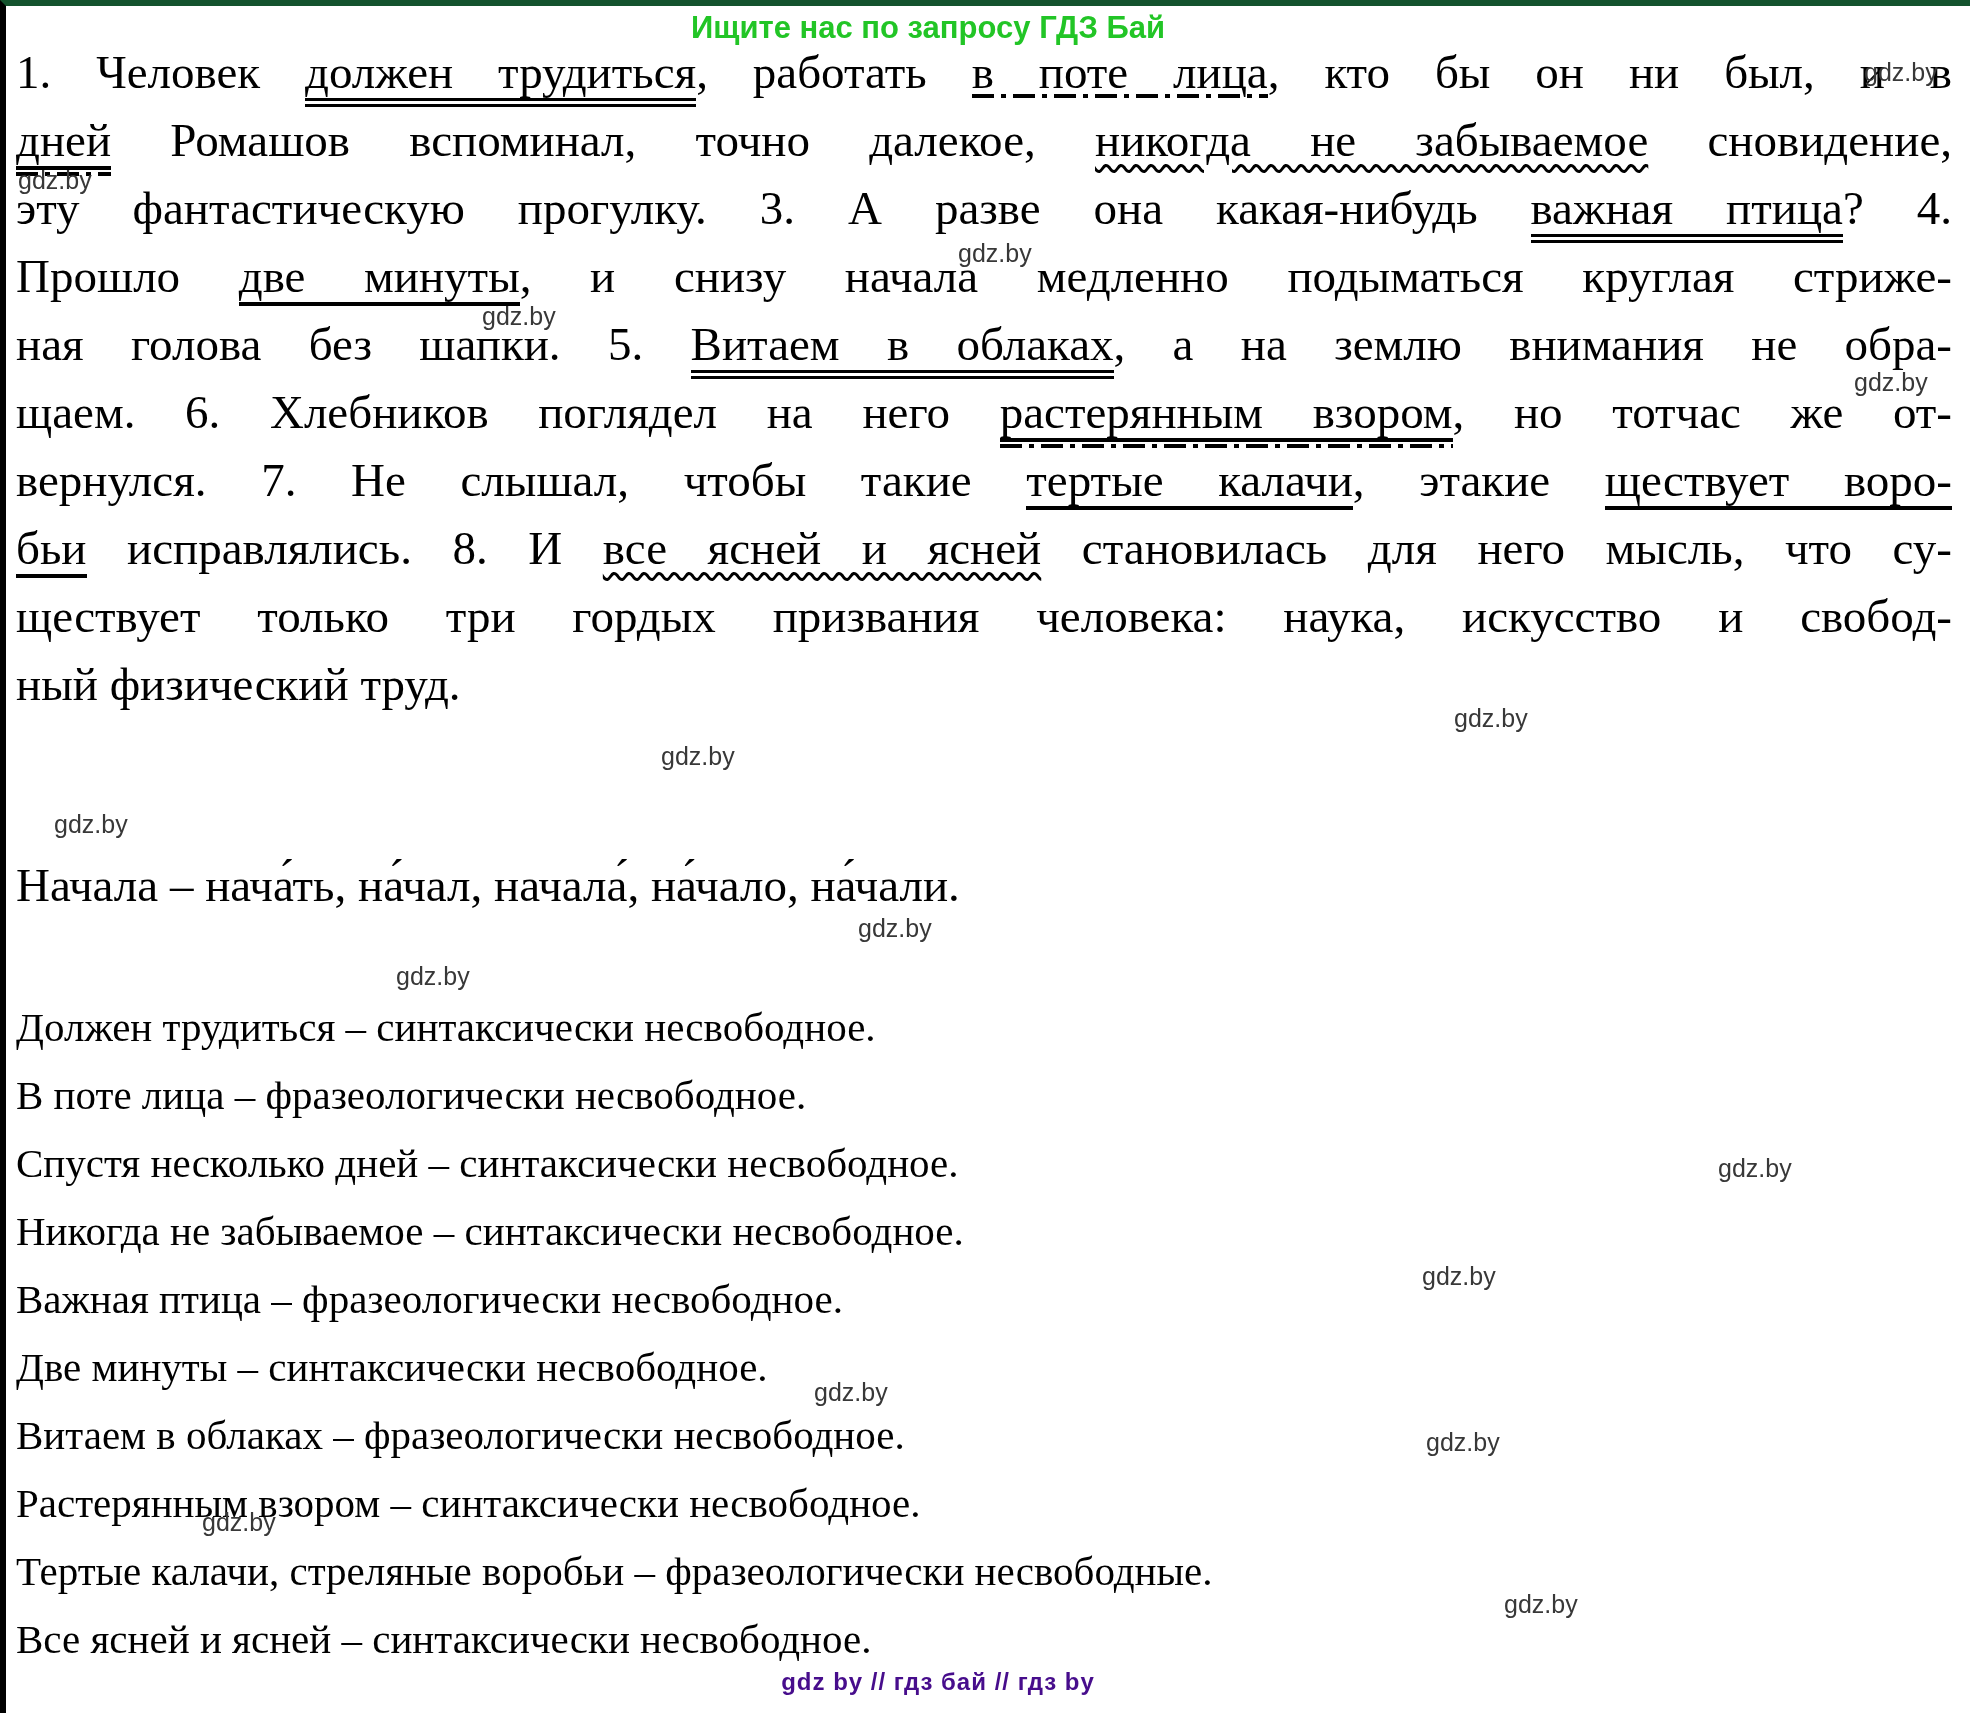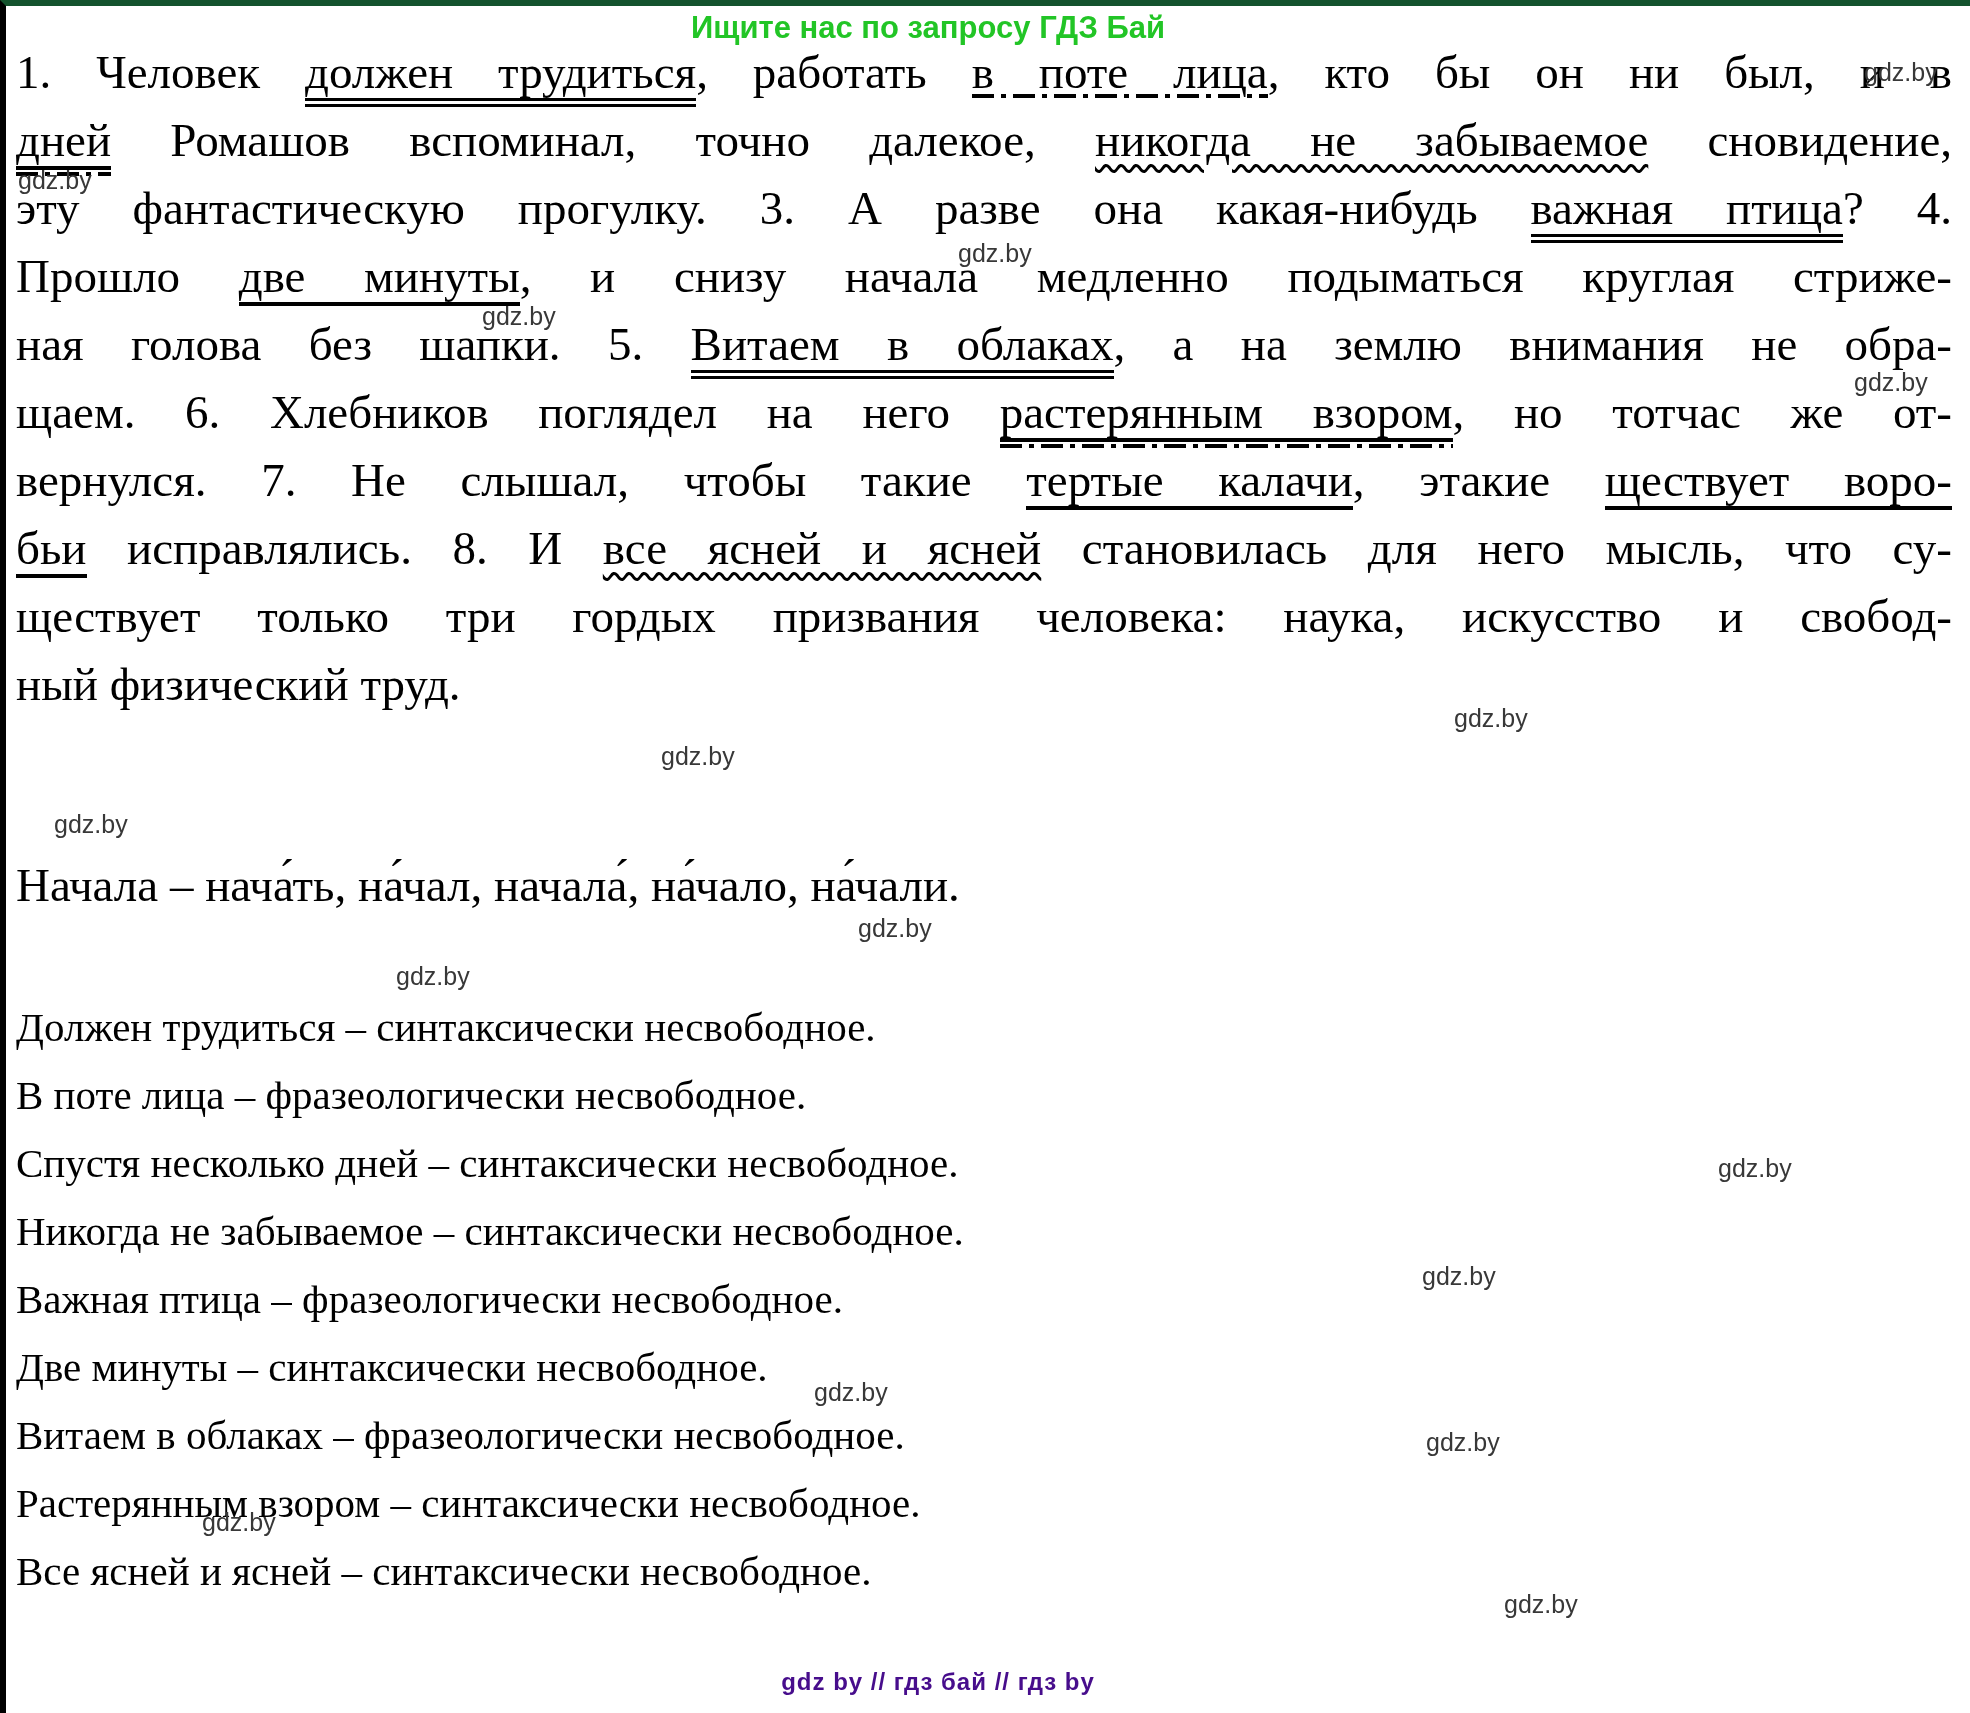--- a/index.html
+++ b/index.html
@@ -104,20 +104,21 @@
 
   <div id="analysis">
       <div class="an-line">Должен трудиться – синтаксически несвободное.</div>
       <div class="an-line">В поте лица – фразеологически несвободное.</div>
       <div class="an-line">Спустя несколько дней – синтаксически несвободное.</div>
       <div class="an-line">Никогда не забываемое – синтаксически несвободное.</div>
       <div class="an-line">Важная птица – фразеологически несвободное.</div>
       <div class="an-line">Две минуты – синтаксически несвободное.</div>
       <div class="an-line">Витаем в облаках – фразеологически несвободное.</div>
       <div class="an-line">Растерянным взором – синтаксически несвободное.</div>
+      <div class="an-line">Тертые калачи, стреляные воробьи – фразеологически несвободные.</div>
       <div class="an-line">Все ясней и ясней – синтаксически несвободное.</div>
     </div>
 
   <div id="footer">gdz by  //  гдз бай  //  гдз by</div>
 
 <span class="watermark" style="left: 1858px; top: 52px;">gdz.by</span>
     <span class="watermark" style="left: 12px; top: 160px;">gdz.by</span>
     <span class="watermark" style="left: 952px; top: 233px;">gdz.by</span>
     <span class="watermark" style="left: 476px; top: 296px;">gdz.by</span>
     <span class="watermark" style="left: 1848px; top: 362px;">gdz.by</span>

